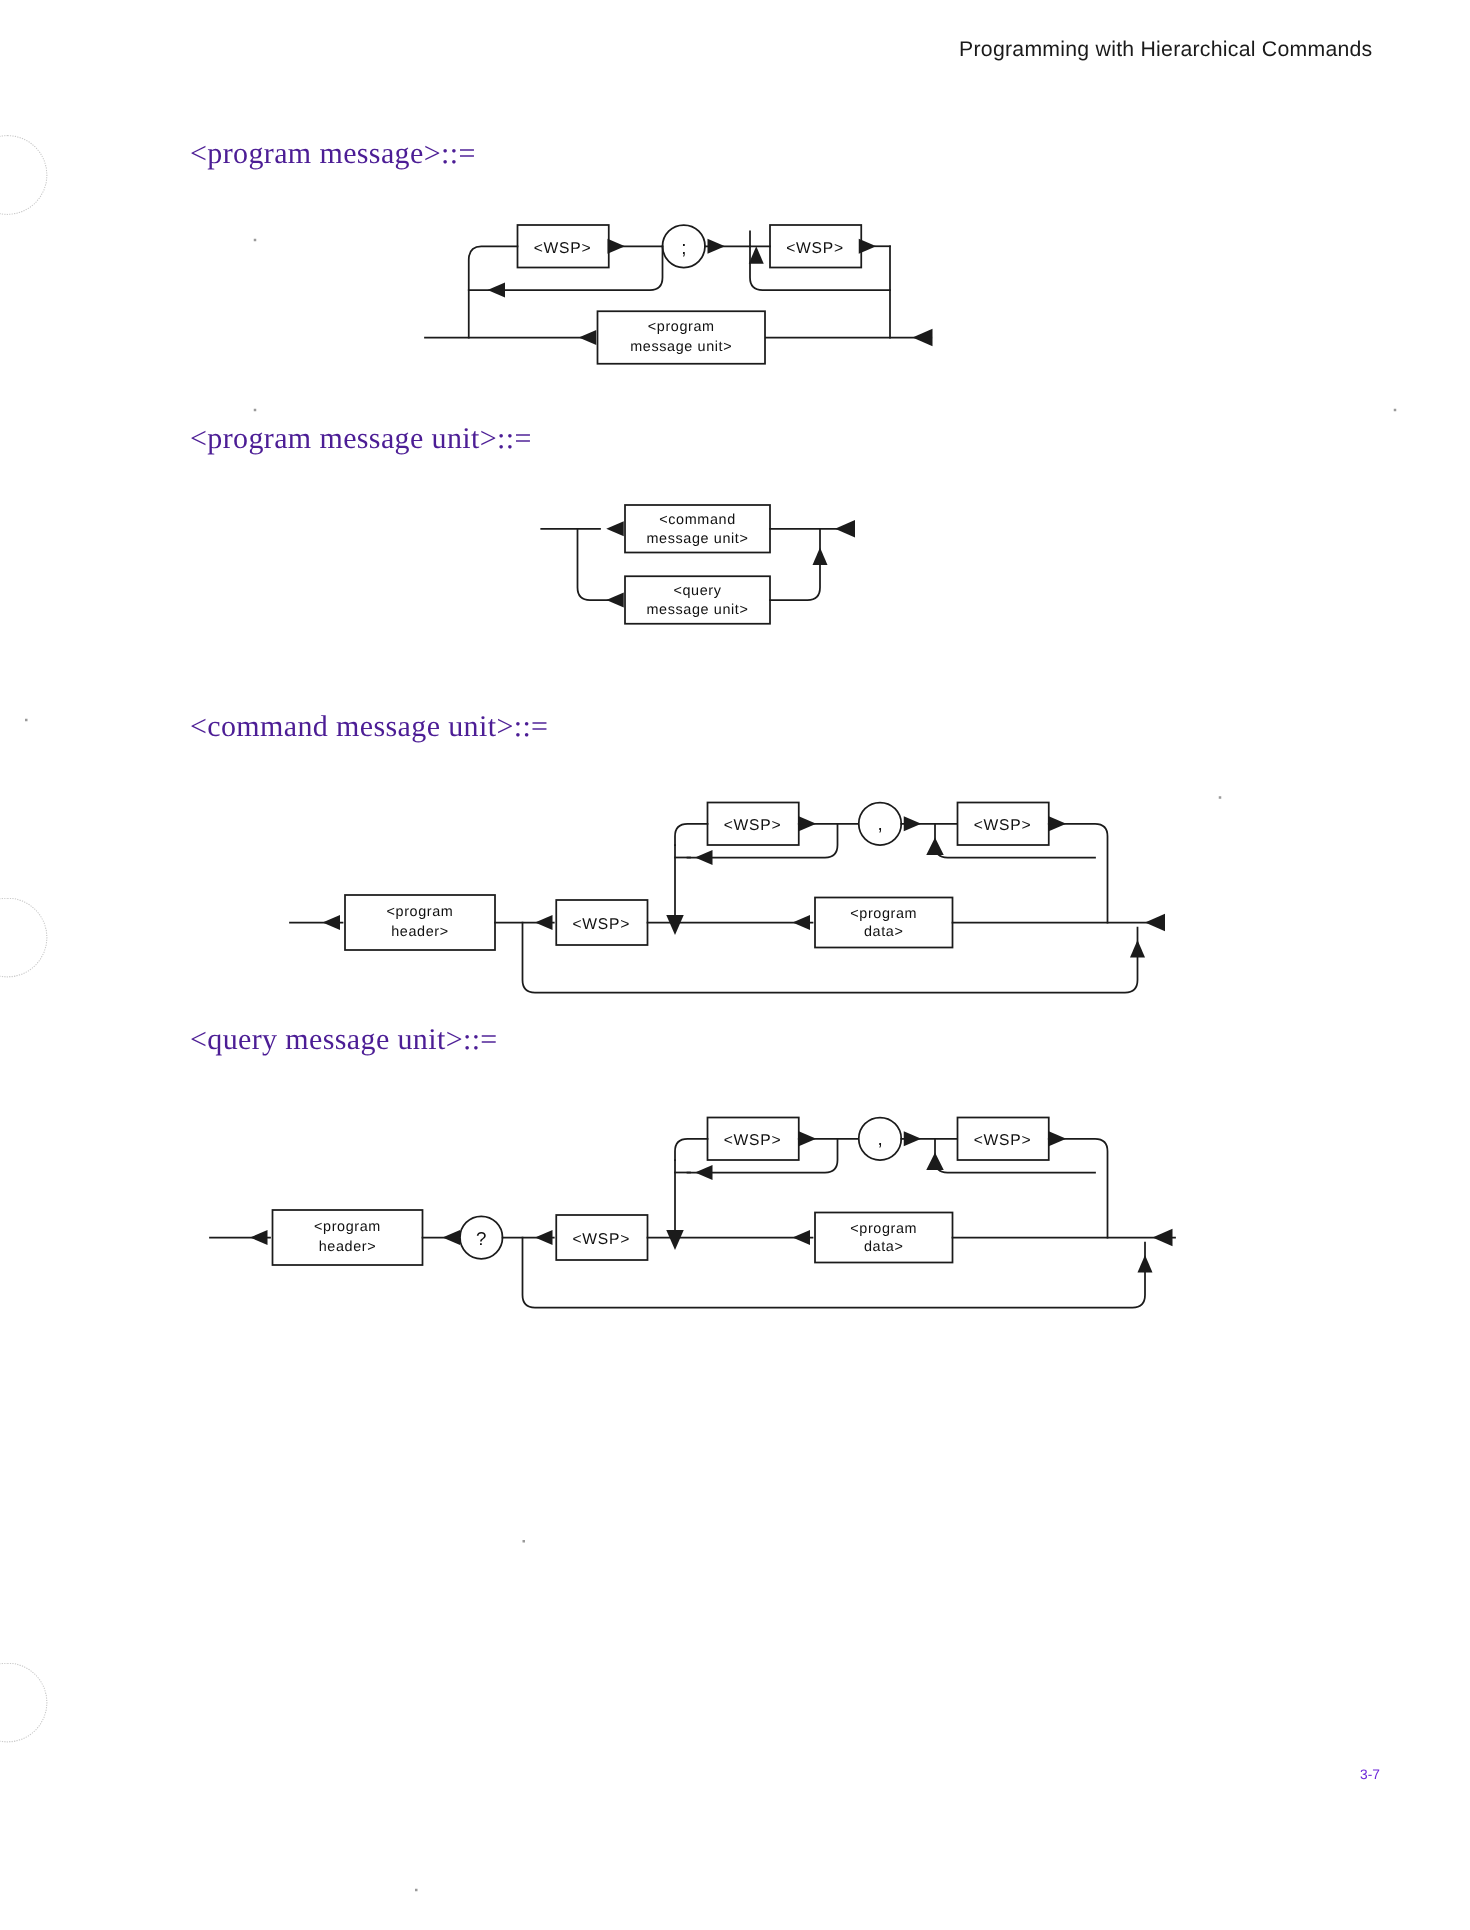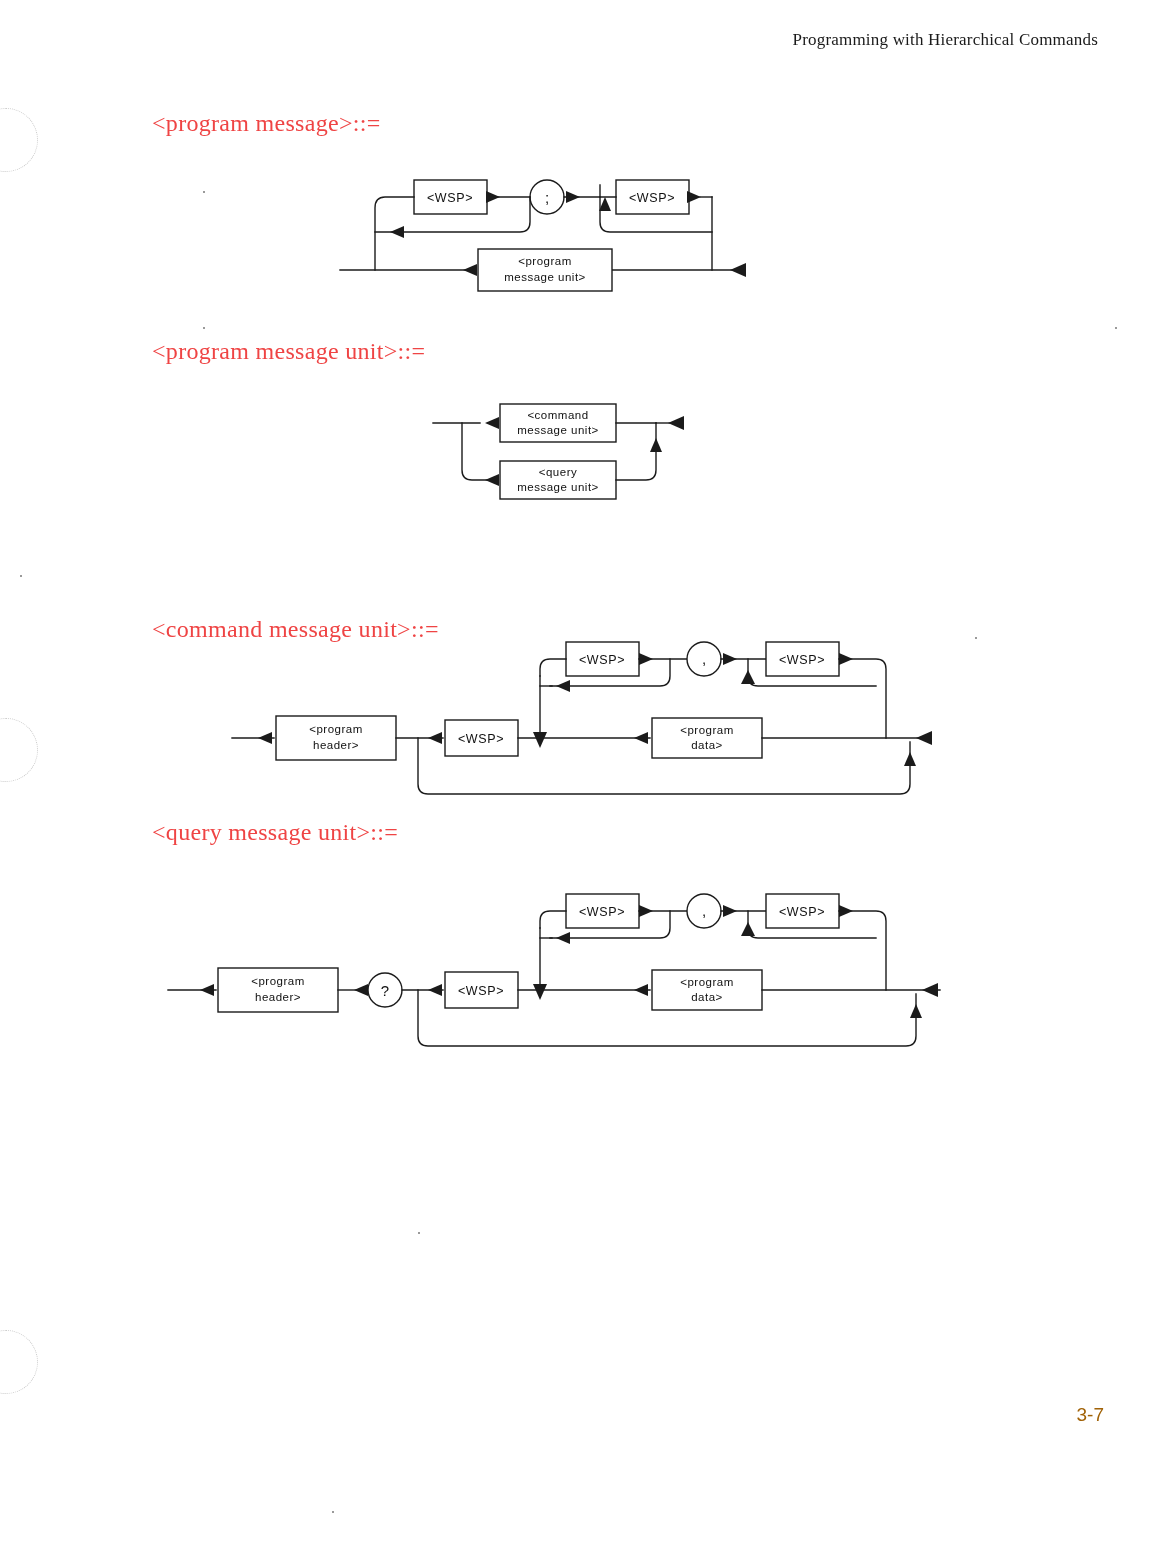--- a/index.html
+++ b/index.html
@@ -14,33 +14,33 @@
     font-family: "Liberation Serif", serif;
     color: #111111;
     overflow: hidden;
   }
 
   
   .page-header {
     position: absolute;
     top: 30px;
     right: 78px;
-    font-family: Liberation Serif, serif;
+    font-family: Liberation Sans, sans-serif;
     font-size: 17px;
     letter-spacing: 0.2px;
     color: #1a1a1a;
     white-space: nowrap;
   }
   .page-number {
     position: absolute;
     bottom: 118px;
     right: 72px;
     font-family: "Liberation Sans", sans-serif;
-    font-size: 19px;
-    color: #a16207;
+    font-size: 11px;
+    color: #6d28d9;
   }
 
   .punch-hole {
     position: absolute;
     left: -26px;
     width: 62px;
     height: 62px;
     border: 1px dotted #c9c9c9;
     border-radius: 50%;
     background: transparent;
@@ -54,21 +54,21 @@
     background: #9a9a9a;
   }
 
   
   .production-label {
     position: absolute;
     left: 152px;
     font-family: "Liberation Serif", serif;
     font-size: 24px;
     letter-spacing: 0.3px;
-    color: #ef4444;
+    color: #4c1d95;
     white-space: nowrap;
   }
 
   
   .diagram {
     position: absolute;
     left: 0;
     top: 0;
   }
   .diagram svg { display: block; overflow: visible; }
@@ -193,21 +193,21 @@
 
   <path class="rr-line" d="M616,423 H656"></path>
   <path class="rr-line" d="M616,480 H646 Q656,480 656,470 V423"></path>
   <polygon class="rr-arrow" points="656,438 650,452 662,452"></polygon>
 
   <path class="rr-line" d="M656,423 H682"></path>
   <polygon class="rr-arrow" points="668,423 684,416 684,430"></polygon>
 </svg>
 </div>
 
-<div class="production-label" style="top:616px">&lt;command message unit&gt;::=</div>
+<div class="production-label" style="top:569px">&lt;command message unit&gt;::=</div>
 
 <div class="diagram">
 <svg width="1176" height="1544" style="position:absolute;left:0;top:0;pointer-events:none">
 
   <path class="rr-line" d="M232,738 H274"></path>
   <polygon class="rr-arrow" points="258,738 272,732 272,744"></polygon>
 
   <rect class="rr-box" x="276" y="716" width="120" height="44"></rect>
   <text class="rr-text-sm" x="336" y="733">&lt;program</text>
   <text class="rr-text-sm" x="336" y="749">header&gt;</text>

